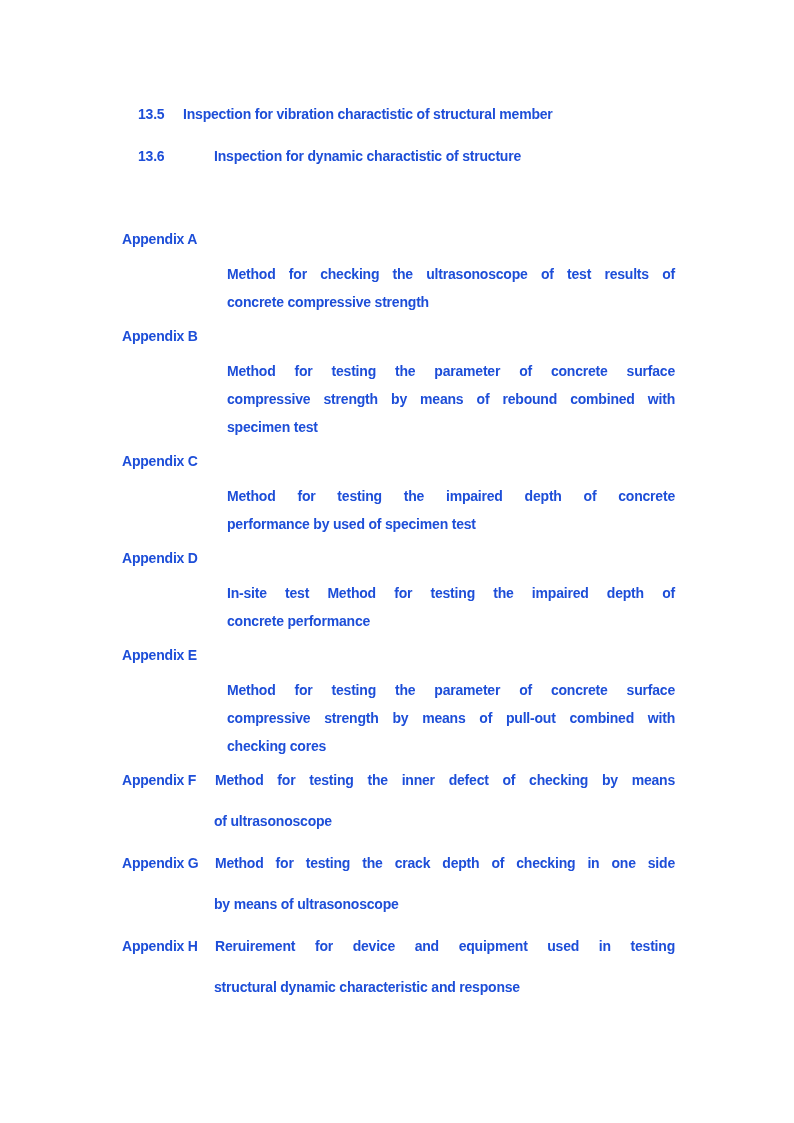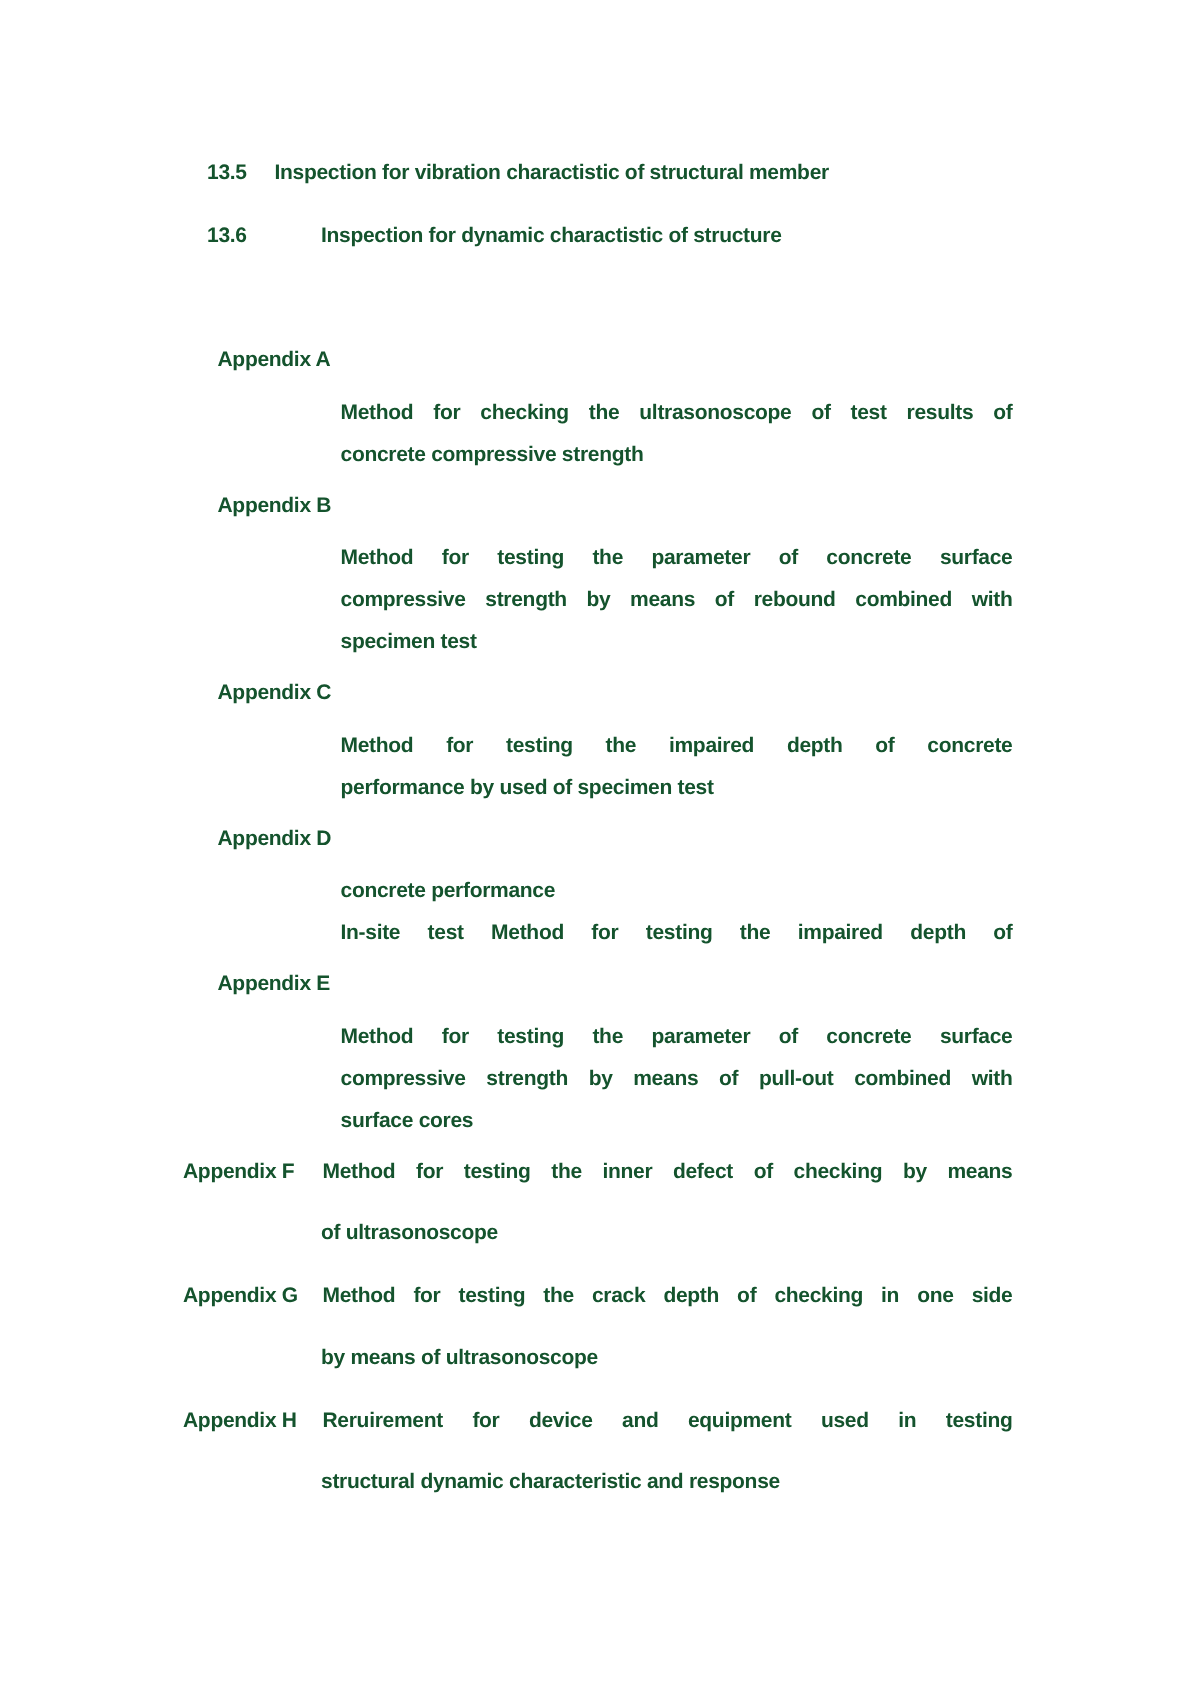--- a/index.html
+++ b/index.html
@@ -5,21 +5,21 @@
   html, body { margin: 0; padding: 0; background: #ffffff; }
   .page {
     position: relative;
     width: 794px;
     height: 1123px;
     background: #ffffff;
     overflow: hidden;
     font-family: "Liberation Sans", "DejaVu Sans", sans-serif;
     font-weight: 700;
     font-size: 14px;
-    color: #14532d;
+    color: #1d4ed8;
     letter-spacing: -0.2px;
   }
   .content {
     padding: 106px 119px 0 122px; 
   }
   
   .sections { margin-bottom: 66px; }
   .sec-row {
     display: flex;
     margin-left: 16px;
@@ -29,21 +29,20 @@
   }
   .sec-row + .sec-row { margin-top: 25px; gap: 31px; }
   .sec-num { width: 45px; flex: none; }
   
   .app-block { margin-bottom: 6px; }
   .app-label {
     height: 17px;
     line-height: 17px;
     margin-bottom: 18px;
     white-space: nowrap;
-    margin-left: 23px;
   }
   .app-body { margin-left: 105px; width: 448px; }
   .app-line {
     height: 28px;
     line-height: 17px;
     white-space: nowrap;
   }
   .j {
     text-align: justify;
     text-align-last: justify;
@@ -102,31 +101,31 @@
       <div class="app-label">Appendix C</div>
       <div class="app-body">
         <div class="app-line j">Method for testing the impaired depth of concrete</div>
         <div class="app-line">performance by used of specimen test</div>
       </div>
     </div>
 
     <div class="app-block">
       <div class="app-label">Appendix D</div>
       <div class="app-body">
+        <div class="app-line j">In-site test Method for testing the impaired depth of</div>
         <div class="app-line">concrete performance</div>
-        <div class="app-line j">In-site test Method for testing the impaired depth of</div>
       </div>
     </div>
 
     <div class="app-block">
       <div class="app-label">Appendix E</div>
       <div class="app-body">
         <div class="app-line j">Method for testing the parameter of concrete surface</div>
         <div class="app-line j">compressive strength by means of pull-out combined with</div>
-        <div class="app-line">surface cores</div>
+        <div class="app-line">checking cores</div>
       </div>
     </div>
 
     <div class="app-inline">
       <div class="inline-row">
         <span class="inline-label">Appendix F</span>
         <span class="inline-first j">Method for testing the inner defect of checking by means</span>
       </div>
       <div class="inline-cont">of ultrasonoscope</div>
     </div>

